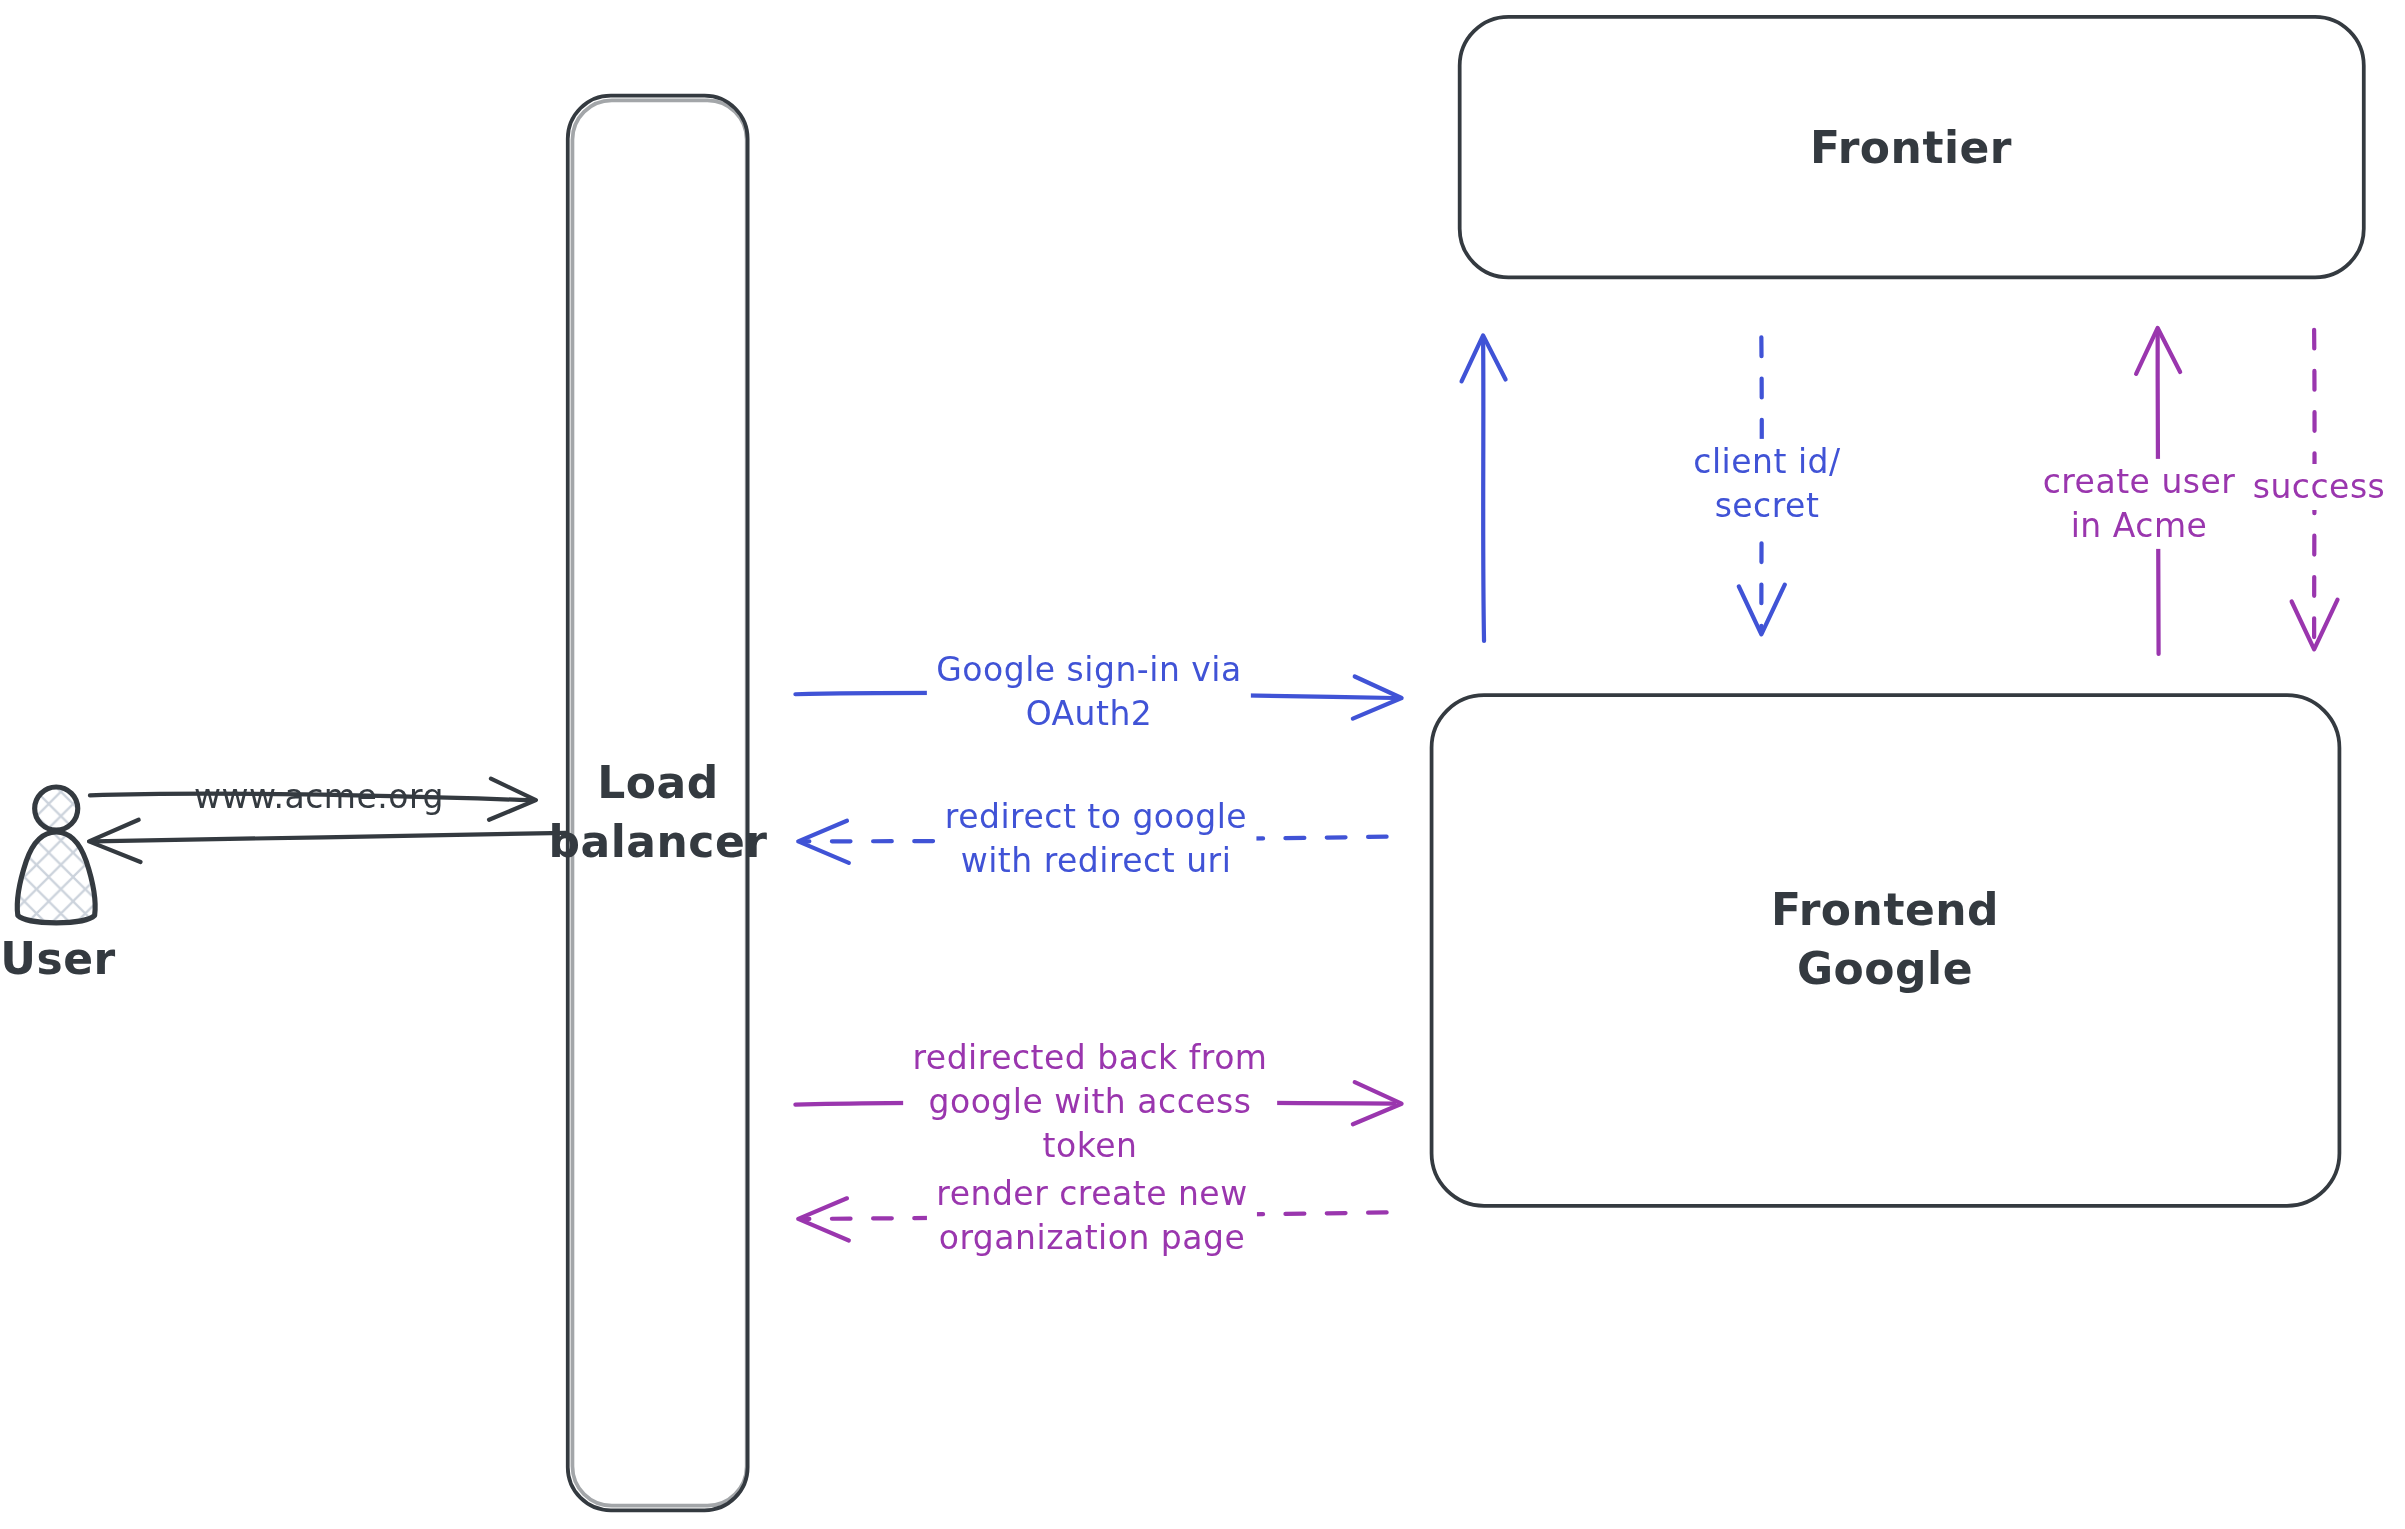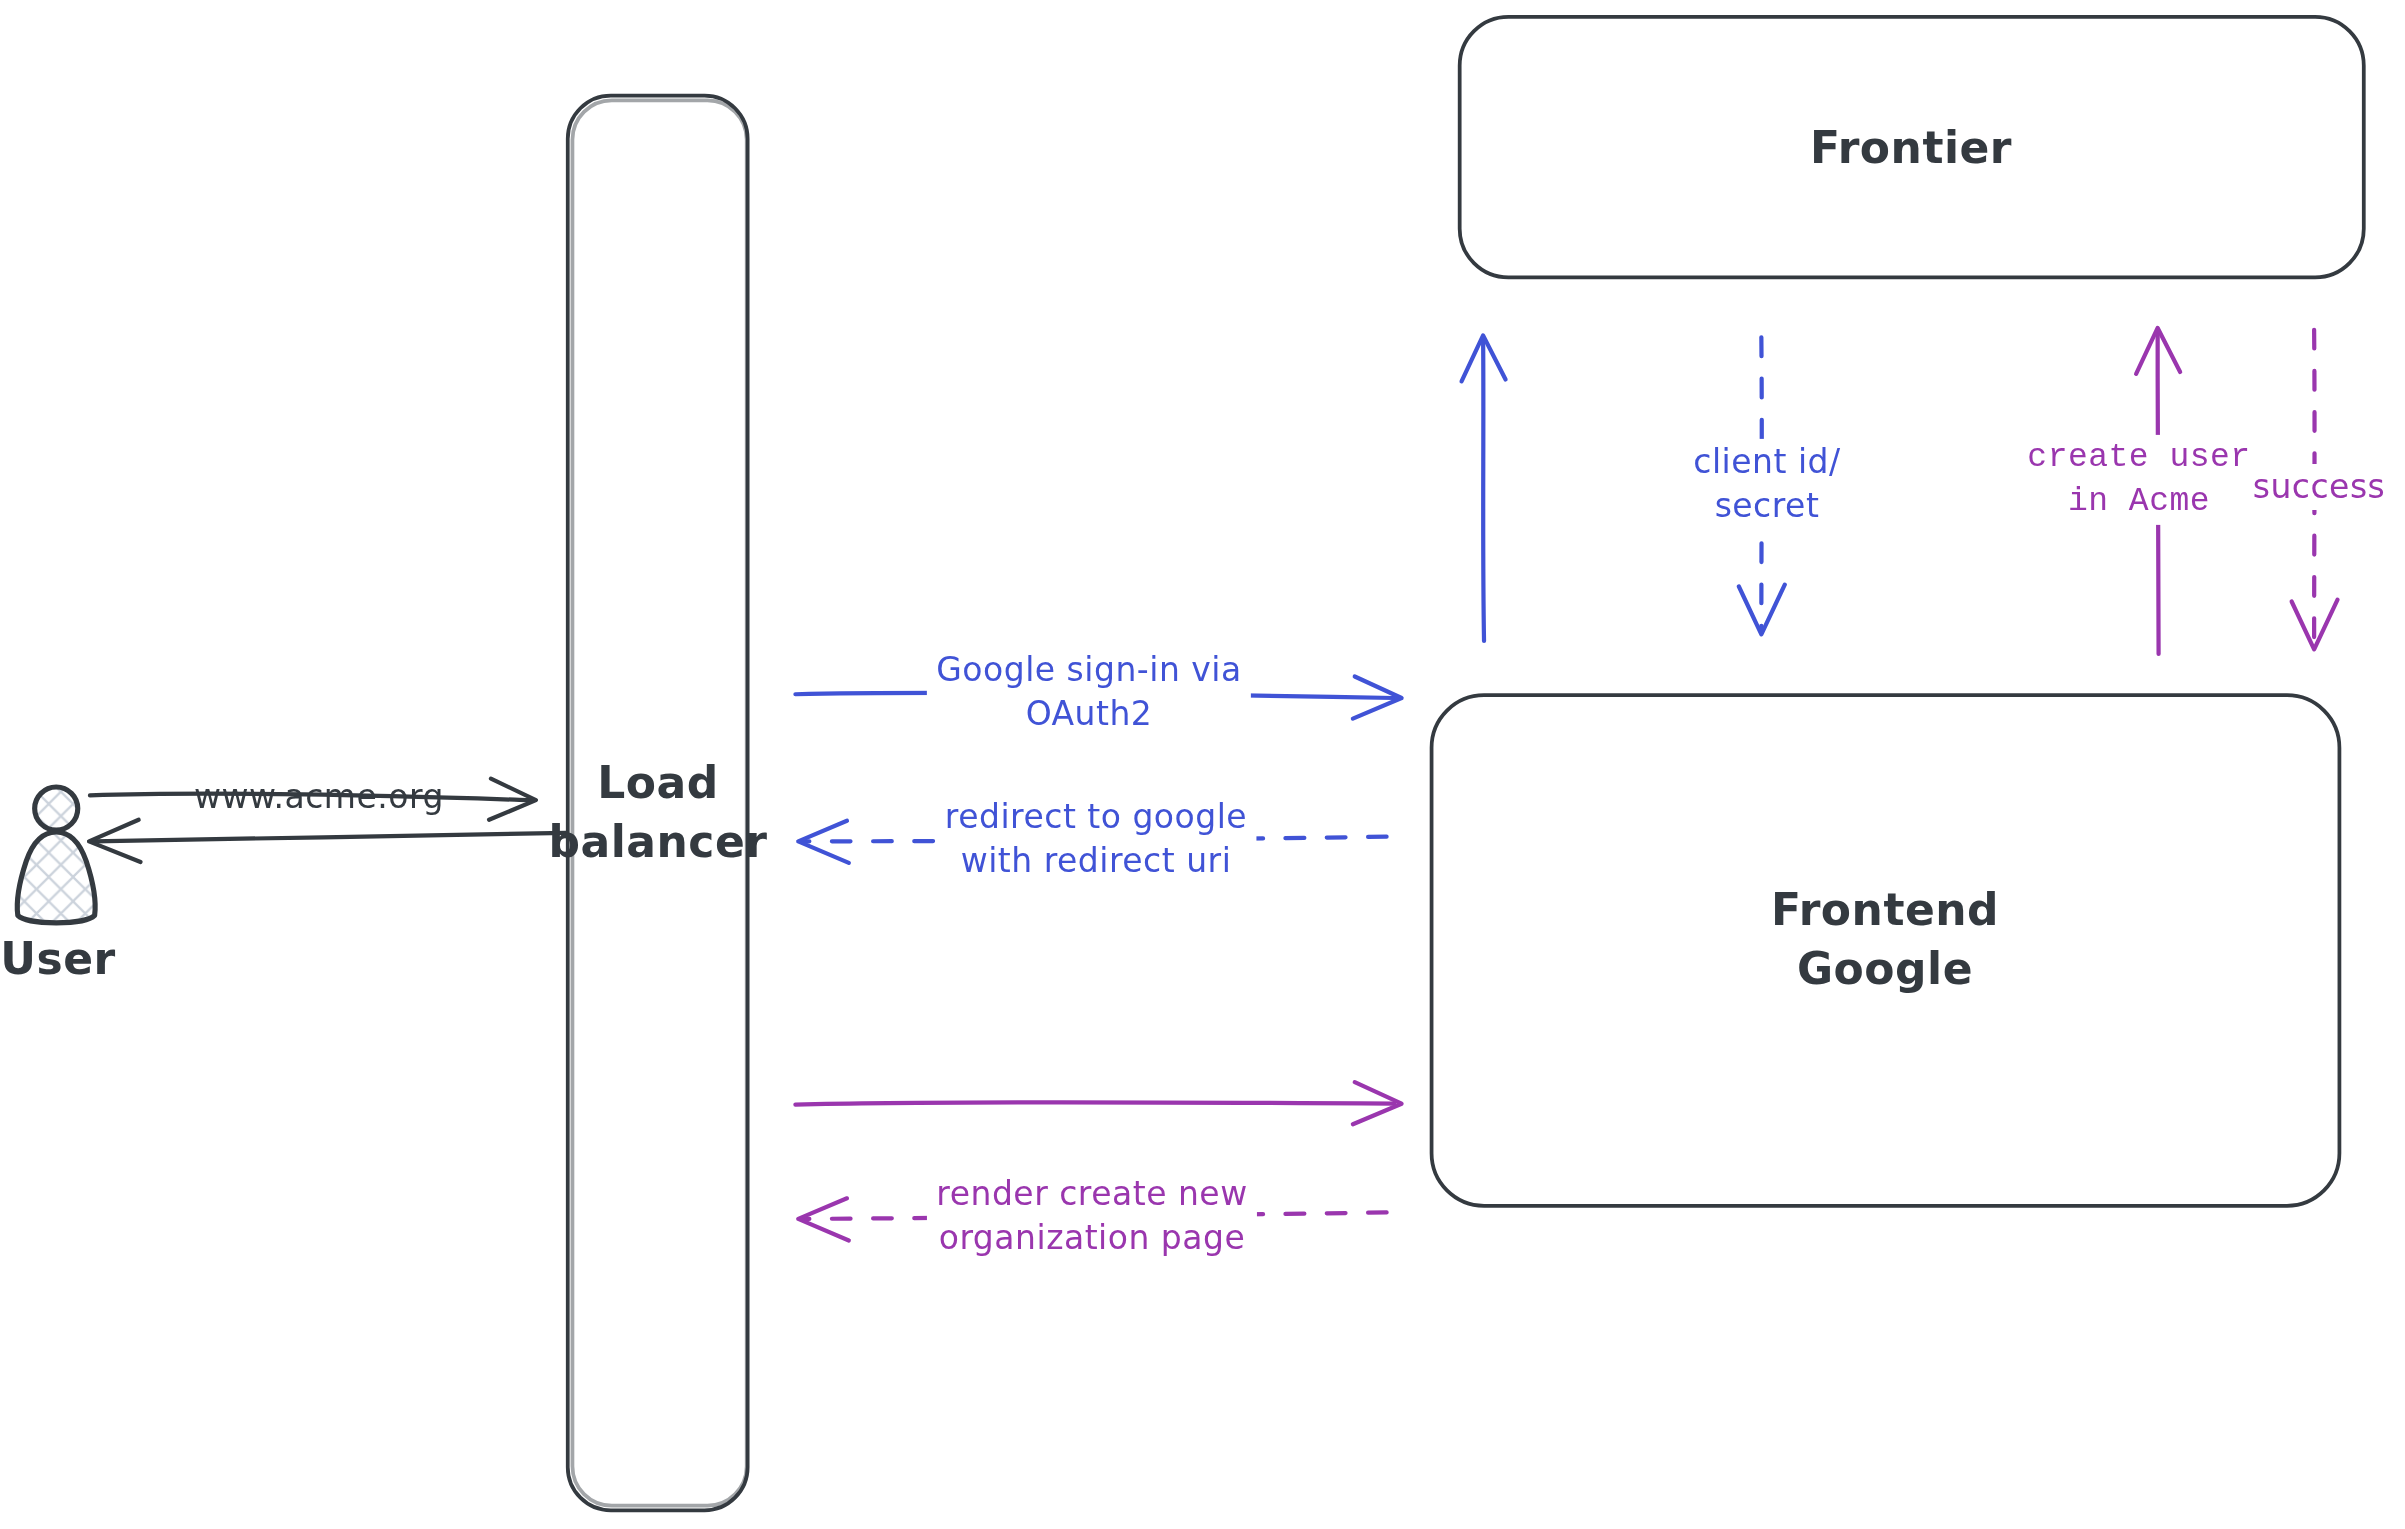--- a/index.html
+++ b/index.html
@@ -92,22 +92,25 @@
   <div class="lbl node-lbl dark" style="left:1911px;top:148px;">Frontier</div>
   <div class="lbl node-lbl dark" style="left:1885px;top:939px;">Frontend
 Google</div>
   <div class="lbl node-lbl dark" style="left:58px;top:959px;text-align:center;">User</div>
 
   <div class="lbl dark" style="left:319px;top:797px;">www.acme.org</div>
   <div class="lbl tag blue" style="left:1089px;top:692px;">Google sign-in via
 OAuth2</div>
   <div class="lbl tag blue" style="left:1096px;top:839px;">redirect to google
 with redirect uri</div>
+  <div class="lbl tag purple" style="left:1090px;top:1102px;">redirected back from
+google with access
+token</div>
   <div class="lbl tag purple" style="left:1092px;top:1216px;">render create new
 organization page</div>
   <div class="lbl tag blue" style="left:1767px;top:484px;">client id/
 secret</div>
-  <div class="lbl tag purple" style="left:2139px;top:480px;font-family:Liberation Mono, monospace;">create user
+  <div class="lbl tag purple" style="left:2139px;top:504px;">create user
 in Acme</div>
   <div class="lbl tag purple" style="left:2319px;top:487px;">success</div>
 
 </div>
 
 
 </body></html>

